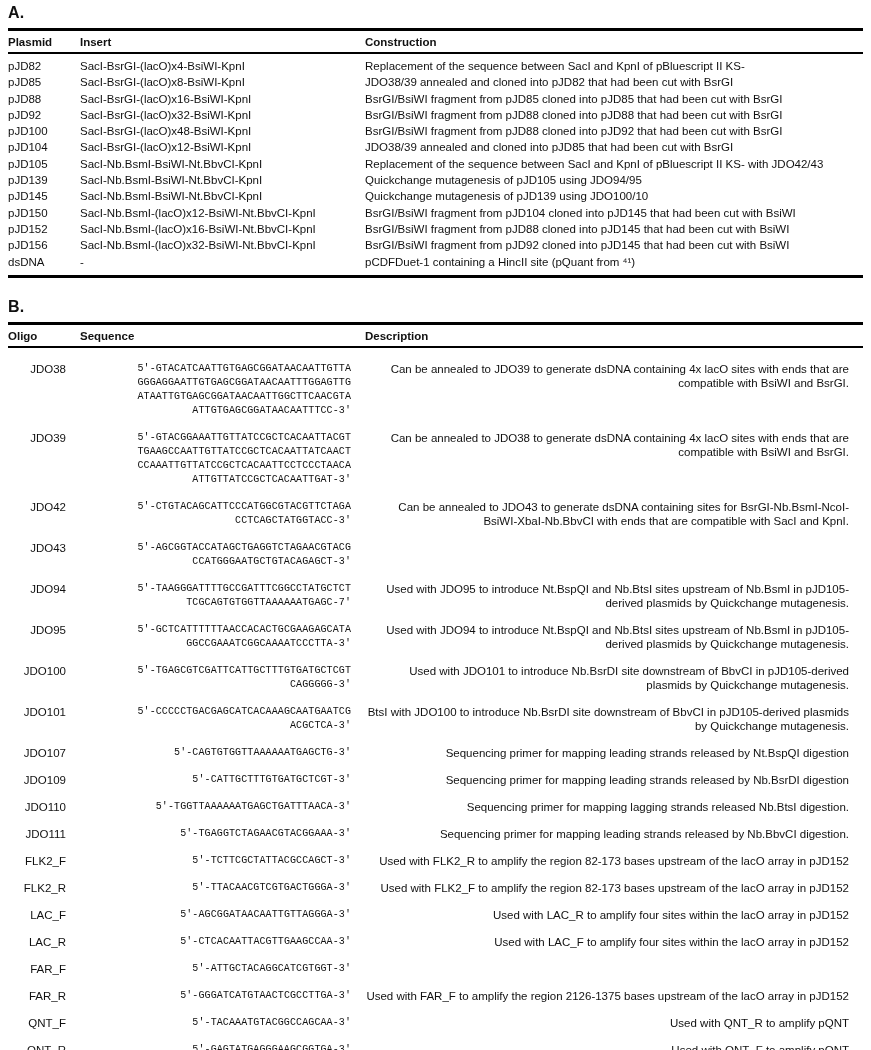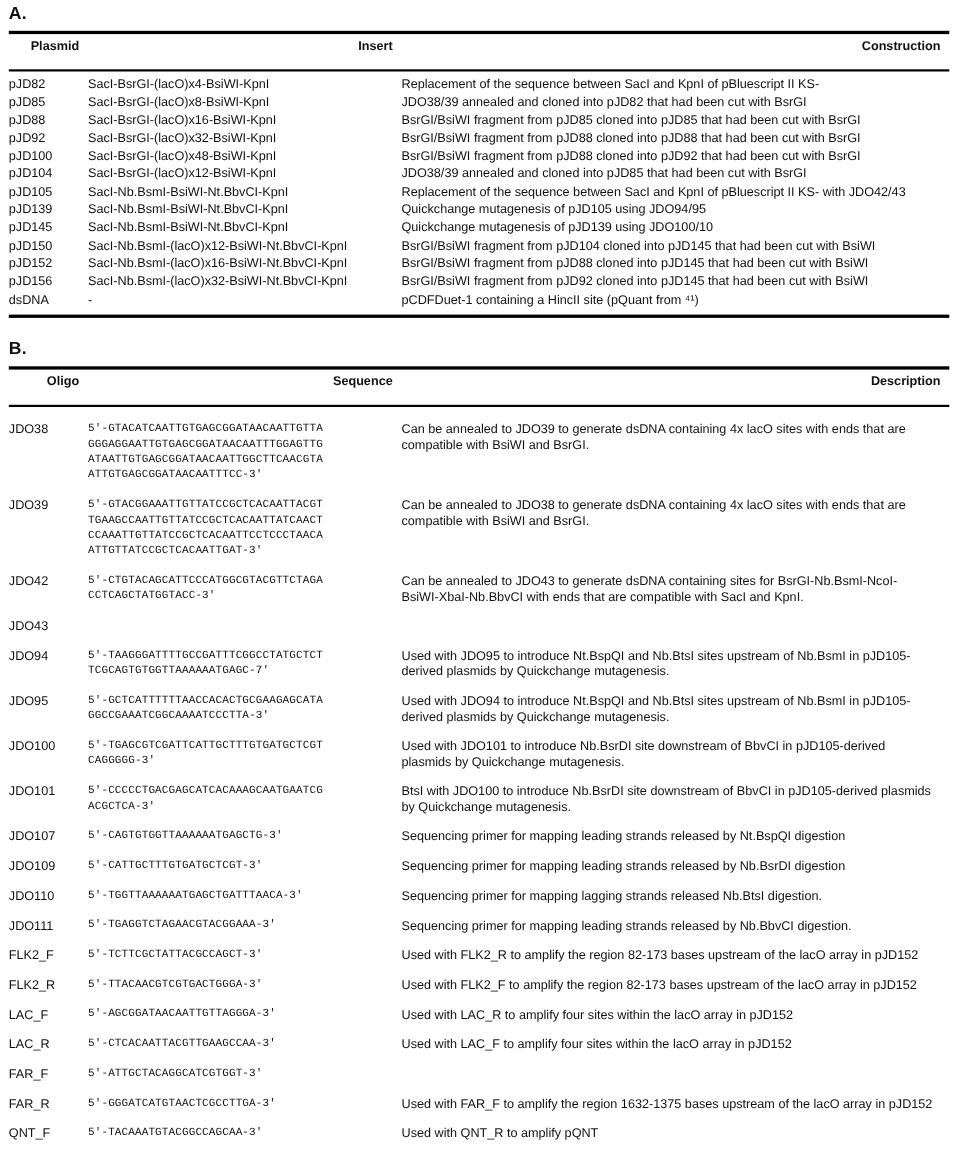--- a/index.html
+++ b/index.html
@@ -17,34 +17,33 @@
     letter-spacing: 0.2px;
   }
   .sec-b-wrap { margin-top: 20px; }
   .tbl { border-top: 3px solid #000; border-bottom: 3px solid #000; }
   .hdr-row, .row {
     display: grid;
     grid-template-columns: 72px 285px 1fr;
   }
   .hdr-row {
     border-bottom: 2px solid #000;
-    padding: 5px 0 15px 0;
+    padding: 5px 0 4px 0;
     font-weight: bold;
     font-size: 11.5px;
-    text-align: right;
   }
   .hdr-cell { padding-right: 8px; }
   
   #table-a .rows { padding: 4px 0 5px 0; }
   #table-a .row { font-size: 11.5px; line-height: 16.3px; }
   #table-a .cell { padding-right: 20px; }
   
   #table-b .rows { padding-top: 14px; }
   #table-b .row { font-size: 11.5px; line-height: 14px; padding-bottom: 13px; }
-  #table-b .cell { padding-right: 14px; }
+  #table-b .cell { padding-right: 14px; text-align: right; }
   .seq {
     font-family: "Liberation Mono", "DejaVu Sans Mono", monospace;
     font-size: 10px;
     line-height: 14px;
     white-space: pre-line;
     letter-spacing: 0.1px;
   }
   .desc { max-width: 492px; }
 </style>
 </head>
@@ -173,20 +172,22 @@
 
           <div class="row">
             <div class="cell">JDO42</div>
             <div class="cell seq">5'-CTGTACAGCATTCCCATGGCGTACGTTCTAGA
 CCTCAGCTATGGTACC-3'</div>
             <div class="cell desc">Can be annealed to JDO43 to generate dsDNA containing sites for BsrGI-Nb.BsmI-NcoI-BsiWI-XbaI-Nb.BbvCI with ends that are compatible with SacI and KpnI.</div>
           </div>
 
           <div class="row">
             <div class="cell">JDO43</div>
+            <div class="cell seq">5'-AGCGGTACCATAGCTGAGGTCTAGAACGTACG
+CCATGGGAATGCTGTACAGAGCT-3'</div>
           </div>
 
           <div class="row">
             <div class="cell">JDO94</div>
             <div class="cell seq">5'-TAAGGGATTTTGCCGATTTCGGCCTATGCTCT
 TCGCAGTGTGGTTAAAAAATGAGC-7'</div>
             <div class="cell desc">Used with JDO95 to introduce Nt.BspQI and Nb.BtsI sites upstream of Nb.BsmI in pJD105-derived plasmids by Quickchange mutagenesis.</div>
           </div>
 
           <div class="row">
@@ -259,21 +260,21 @@
           </div>
 
           <div class="row">
             <div class="cell">FAR_F</div>
             <div class="cell seq">5'-ATTGCTACAGGCATCGTGGT-3'</div>
           </div>
 
           <div class="row">
             <div class="cell">FAR_R</div>
             <div class="cell seq">5'-GGGATCATGTAACTCGCCTTGA-3'</div>
-            <div class="cell desc">Used with FAR_F to amplify the region 1632-1375 bases upstream of the lacO array in pJD152</div>
+            <div class="cell desc">Used with FAR_F to amplify the region 2126-1375 bases upstream of the lacO array in pJD152</div>
           </div>
 
           <div class="row">
             <div class="cell">QNT_F</div>
             <div class="cell seq">5'-TACAAATGTACGGCCAGCAA-3'</div>
             <div class="cell desc">Used with QNT_R to amplify pQNT</div>
           </div>
 
           <div class="row">
             <div class="cell">QNT_R</div>

